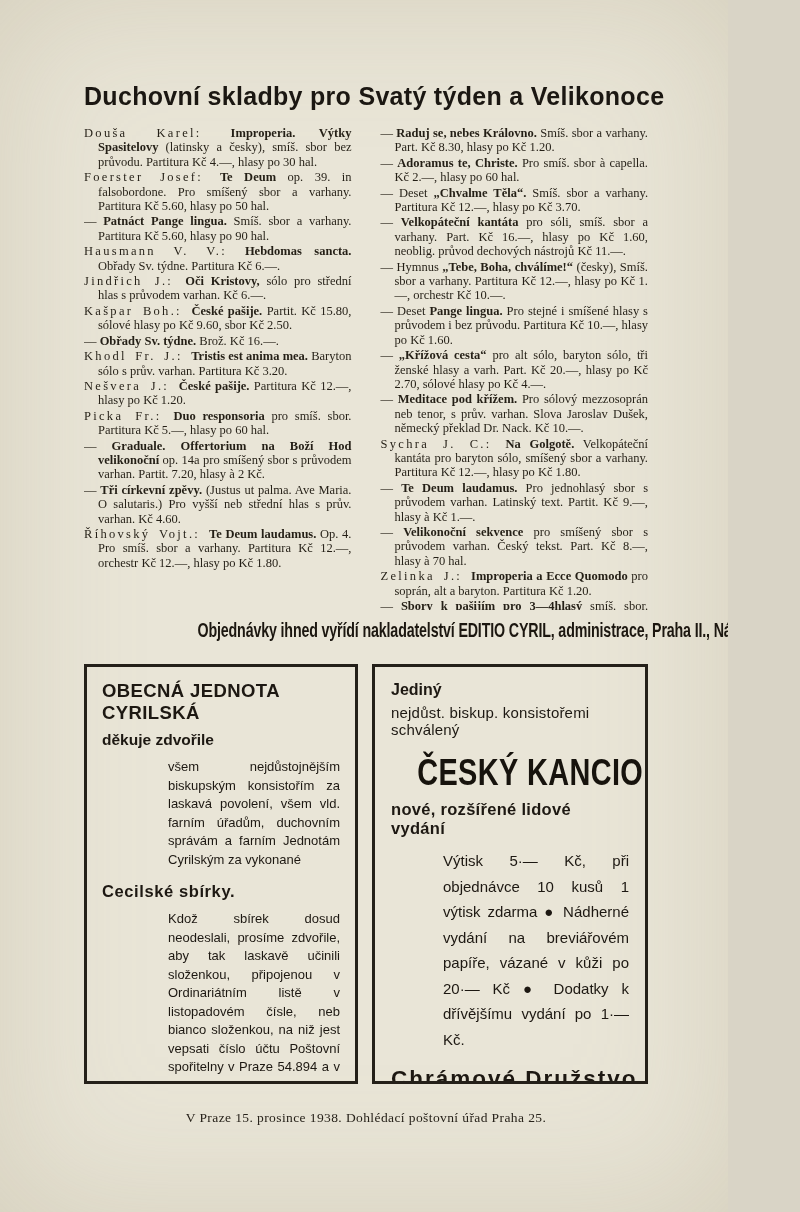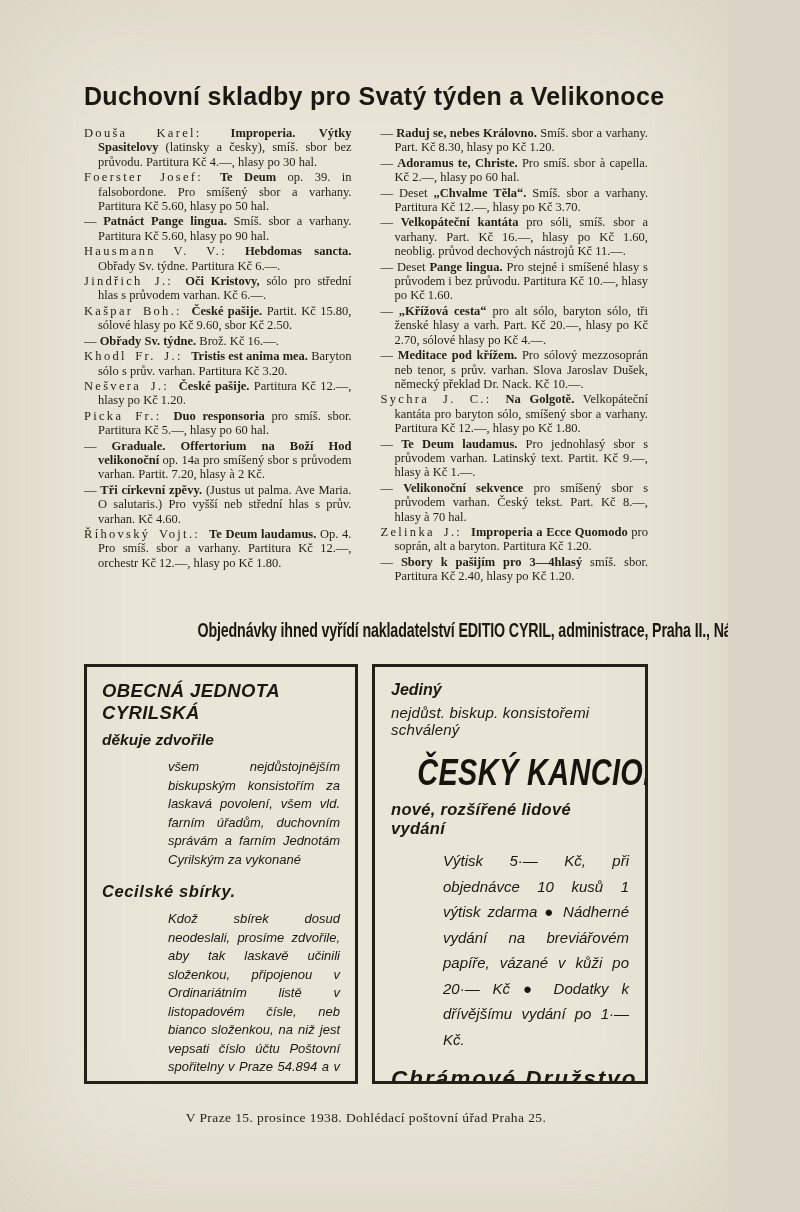--- a/index.html
+++ b/index.html
@@ -36,21 +36,21 @@
   .banner { margin-top:9px; text-align:center; width:100%; }
   .banner-inner {
     display:inline-block; white-space:nowrap;
     font-family:"Liberation Sans", sans-serif; font-weight:bold;
     font-size:19.5px; letter-spacing:-0.2px; color:#1c1710;
     transform:scaleX(0.73); transform-origin:center;
   }
 
   
   .ads { display:flex; gap:14px; margin-top:22px; height:420px;
-         font-family:"Liberation Sans", sans-serif; color:#1d1812;font-style:italic; }
+         font-family:"Liberation Sans", sans-serif; color:#1d1812; }
   .ad { flex:1; border:3px solid #242019; height:100%; overflow:hidden; }
 
   .ad-left { padding:13px 15px 10px 15px; }
   .ad1-heading { font-weight:bold; font-size:18.5px; letter-spacing:0.4px; }
   .ad1-sub { font-weight:bold; font-size:15.5px; margin-top:7px; }
   .ad1-para { font-size:13px; line-height:18.5px; margin:9px 0 0 66px; text-align:justify; }
   .ad1-heading2 { font-weight:bold; font-size:16.5px; margin-top:13px; letter-spacing:0.6px; }
   .ad1-thanks { font-weight:bold; font-size:17px; margin-top:15px; }
 
   .ad-right { padding:14px 16px 2px 16px; }
@@ -93,20 +93,21 @@
           <p class="entry"><span class="seg-author">Picka Fr.: </span><span class="seg-bold">Duo responsoria</span><span class="seg-plain"> pro smíš. sbor. Partitura Kč 5.—, hlasy po 60 hal.</span></p>
           <p class="entry"><span class="seg-plain">— </span><span class="seg-bold">Graduale. Offertorium na Boží Hod velikonoční</span><span class="seg-plain"> op. 14a pro smíšený sbor s průvodem varhan. Partit. 7.20, hlasy à 2 Kč.</span></p>
           <p class="entry"><span class="seg-plain">— </span><span class="seg-bold">Tři církevní zpěvy.</span><span class="seg-plain"> (Justus ut palma. Ave Maria. O salutaris.) Pro vyšší neb střední hlas s prův. varhan. Kč 4.60.</span></p>
           <p class="entry"><span class="seg-author">Říhovský Vojt.: </span><span class="seg-bold">Te Deum laudamus.</span><span class="seg-plain"> Op. 4. Pro smíš. sbor a varhany. Partitura Kč 12.—, orchestr Kč 12.—, hlasy po Kč 1.80.</span></p>
         </div>
       <div class="col">
           <p class="entry"><span class="seg-plain">— </span><span class="seg-bold">Raduj se, nebes Královno.</span><span class="seg-plain"> Smíš. sbor a varhany. Part. Kč 8.30, hlasy po Kč 1.20.</span></p>
           <p class="entry"><span class="seg-plain">— </span><span class="seg-bold">Adoramus te, Christe.</span><span class="seg-plain"> Pro smíš. sbor à capella. Kč 2.—, hlasy po 60 hal.</span></p>
           <p class="entry"><span class="seg-plain">— Deset </span><span class="seg-bold">„Chvalme Těla“.</span><span class="seg-plain"> Smíš. sbor a varhany. Partitura Kč 12.—, hlasy po Kč 3.70.</span></p>
           <p class="entry"><span class="seg-plain">— </span><span class="seg-bold">Velkopáteční kantáta</span><span class="seg-plain"> pro sóli, smíš. sbor a varhany. Part. Kč 16.—, hlasy po Kč 1.60, neoblig. průvod dechových nástrojů Kč 11.—.</span></p>
+          <p class="entry"><span class="seg-plain">— Hymnus </span><span class="seg-bold">„Tebe, Boha, chválíme!“</span><span class="seg-plain"> (česky), Smíš. sbor a varhany. Partitura Kč 12.—, hlasy po Kč 1.—, orchestr Kč 10.—.</span></p>
           <p class="entry"><span class="seg-plain">— Deset </span><span class="seg-bold">Pange lingua.</span><span class="seg-plain"> Pro stejné i smíšené hlasy s průvodem i bez průvodu. Partitura Kč 10.—, hlasy po Kč 1.60.</span></p>
           <p class="entry"><span class="seg-plain">— </span><span class="seg-bold">„Křížová cesta“</span><span class="seg-plain"> pro alt sólo, baryton sólo, tři ženské hlasy a varh. Part. Kč 20.—, hlasy po Kč 2.70, sólové hlasy po Kč 4.—.</span></p>
           <p class="entry"><span class="seg-plain">— </span><span class="seg-bold">Meditace pod křížem.</span><span class="seg-plain"> Pro sólový mezzosoprán neb tenor, s prův. varhan. Slova Jaroslav Dušek, německý překlad Dr. Nack. Kč 10.—.</span></p>
           <p class="entry"><span class="seg-author">Sychra J. C.: </span><span class="seg-bold">Na Golgotě.</span><span class="seg-plain"> Velkopáteční kantáta pro baryton sólo, smíšený sbor a varhany. Partitura Kč 12.—, hlasy po Kč 1.80.</span></p>
           <p class="entry"><span class="seg-plain">— </span><span class="seg-bold">Te Deum laudamus.</span><span class="seg-plain"> Pro jednohlasý sbor s průvodem varhan. Latinský text. Partit. Kč 9.—, hlasy à Kč 1.—.</span></p>
           <p class="entry"><span class="seg-plain">— </span><span class="seg-bold">Velikonoční sekvence</span><span class="seg-plain"> pro smíšený sbor s průvodem varhan. Český tekst. Part. Kč 8.—, hlasy à 70 hal.</span></p>
           <p class="entry"><span class="seg-author">Zelinka J.: </span><span class="seg-bold">Improperia a Ecce Quomodo</span><span class="seg-plain"> pro soprán, alt a baryton. Partitura Kč 1.20.</span></p>
           <p class="entry"><span class="seg-plain">— </span><span class="seg-bold">Sbory k pašijím pro 3—4hlasý</span><span class="seg-plain"> smíš. sbor. Partitura Kč 2.40, hlasy po Kč 1.20.</span></p>
         </div>
     </div>

